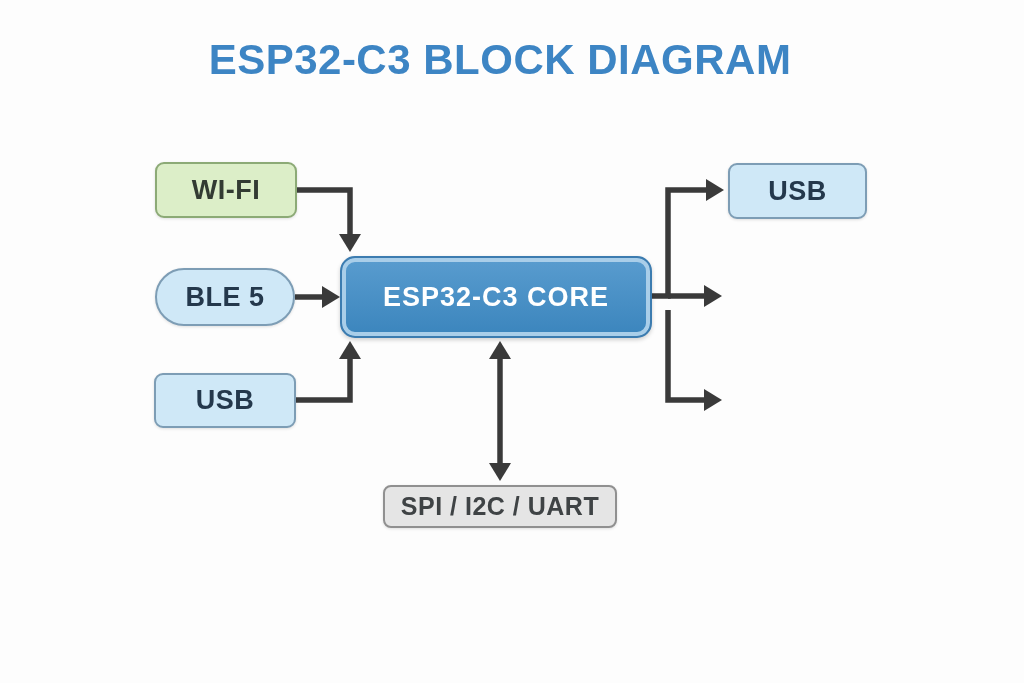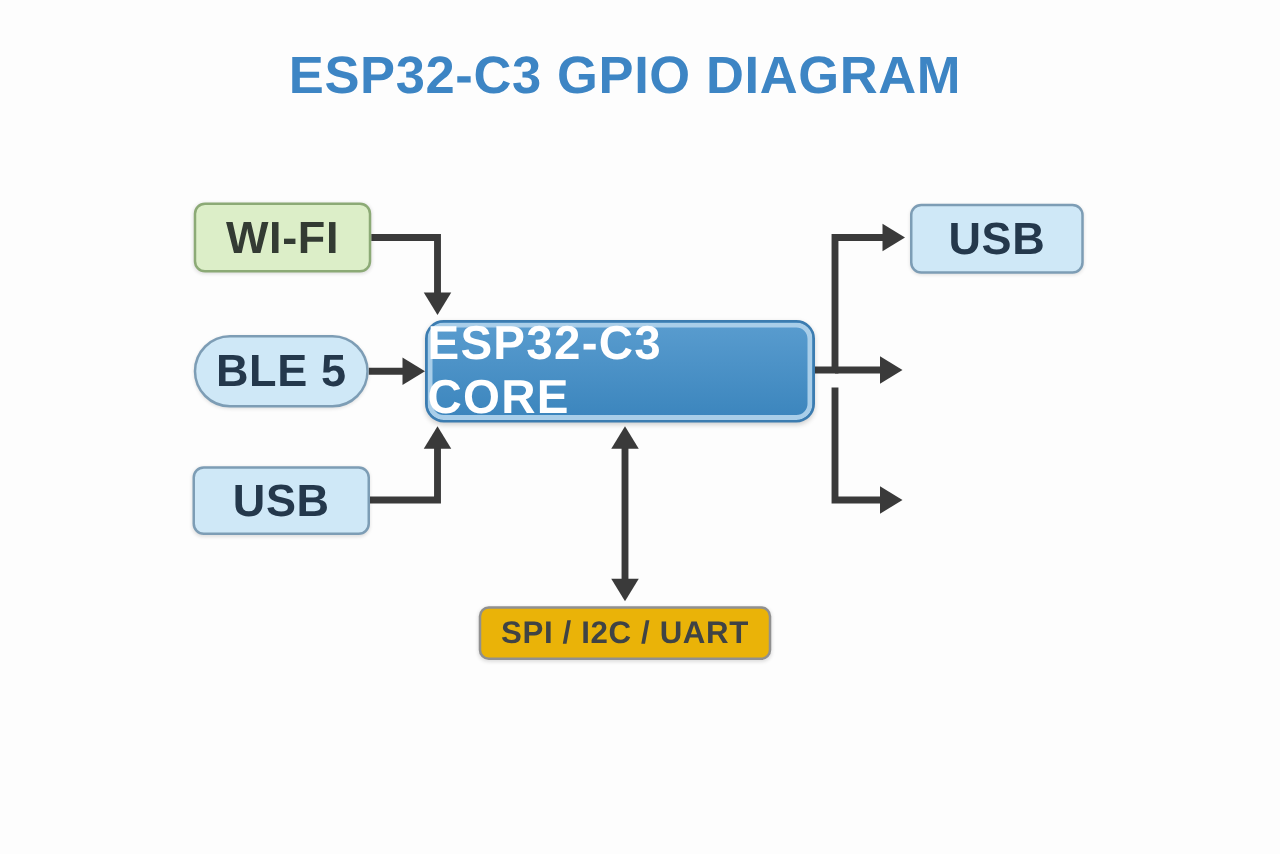--- a/index.html
+++ b/index.html
@@ -34,51 +34,51 @@
     stroke:none;
   }
   .node{
     position:absolute;
     display:flex;
     align-items:center;
     justify-content:center;
     border:2px solid #888;
     border-radius:9px;
     font-weight:bold;
-    font-size:36px;
+    font-size:27px;
     letter-spacing:0.5px;
     box-shadow:0 1px 3px rgba(0,0,0,0.12);
     box-sizing:border-box;
   }
   .node-wifi    {left:155px;top:162px;width:142px;height:56px;}
   .node-ble     {left:155px;top:268px;width:140px;height:58px;border-radius:29px;}
   .node-usb-left{left:154px;top:373px;width:142px;height:55px;}
   .node-core{
     left:340px;top:256px;width:312px;height:82px;
     border-radius:15px;
-    font-size:38px;
+    font-size:27px;
     letter-spacing:1px;
     box-shadow:inset 0 0 0 4px #a9cee9, 0 2px 4px rgba(0,0,0,0.18);
     background-image:linear-gradient(180deg, rgba(255,255,255,0.14), rgba(0,0,0,0.05));
   }
   .node-usb-right{left:728px;top:163px;width:139px;height:56px;}
   .node-gpio     {left:728px;top:270px;width:139px;height:53px;}
   .node-adc      {left:728px;top:374px;width:139px;height:53px;}
   .node-periph{
     left:383px;top:485px;width:234px;height:43px;
     border-radius:8px;
     font-size:25px;
   }
 </style>
 </head>
 <body>
 
 <div class="stage">
 
-  <h1 class="title" style="color: rgb(61, 133, 196);">ESP32-C3 GPIO DIAGRAM</h1>
+  <h1 class="title" style="color: rgb(61, 133, 196);">ESP32-C3 BLOCK DIAGRAM</h1>
 
   <svg class="wires" width="1024" height="683" viewBox="0 0 1024 683">
 
     <g>
       <polyline class="wire" points="297,190 350,190 350,238"></polyline>
       <polygon class="head" points="350,252 339,234 361,234"></polygon>
     </g>
 
     <g>
       <line class="wire" x1="295" y1="297" x2="326" y2="297"></line>
@@ -127,17 +127,17 @@
   <div class="node node-core" style="background-color: rgb(62, 140, 199); border-color: rgb(60, 124, 176); color: rgb(255, 255, 255);">
     <span>ESP32-C3 CORE</span>
   </div>
 
   <div class="node node-usb-right" style="background-color: rgb(207, 232, 247); border-color: rgb(125, 157, 181); color: rgb(36, 56, 76);">
     <span>USB</span>
   </div>
 
 
 
-  <div class="node node-periph" style="background-color: #eab308; border-color: rgb(144, 144, 144); color: rgb(63, 67, 69);">
+  <div class="node node-periph" style="background-color: #e5e5e5; border-color: rgb(144, 144, 144); color: rgb(63, 67, 69);">
     <span>SPI / I2C / UART</span>
   </div>
 
 </div>
 
 </body></html>

